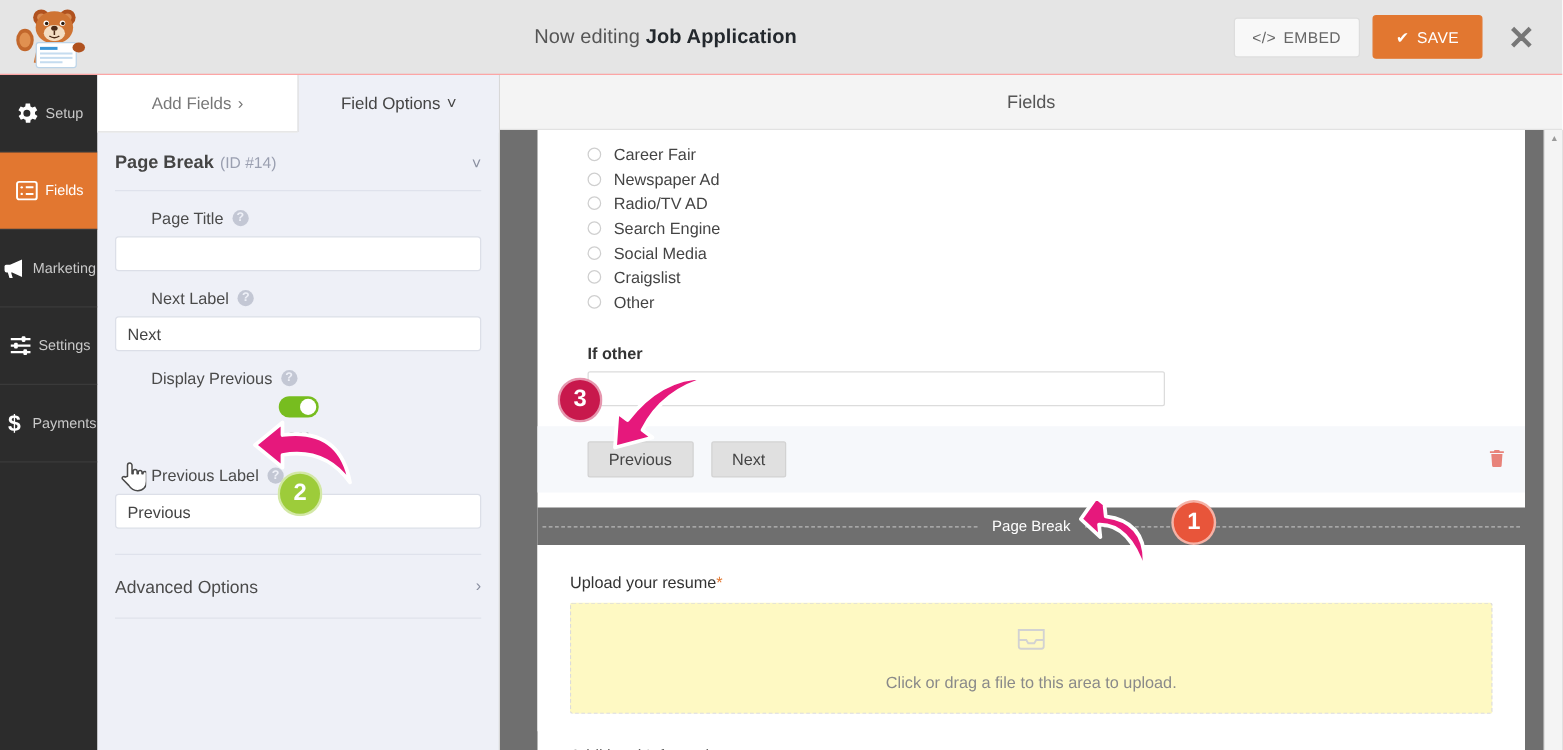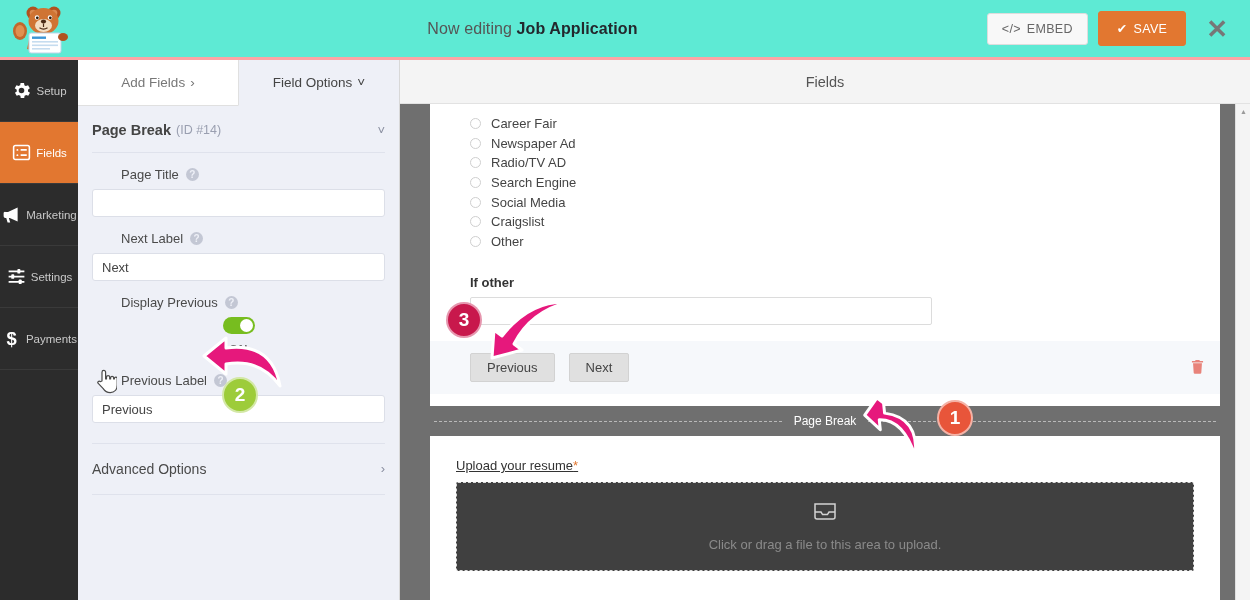--- a/index.html
+++ b/index.html
@@ -7,21 +7,21 @@
     width: 1250px; height: 600px;
     font-family: "Liberation Sans", sans-serif;
     background: #ffffff;
     overflow: hidden;
   }
   #app { position: relative; width: 1250px; height: 600px; }
 
   
   .topbar {
     position: absolute; top: 0; left: 0; width: 1250px; height: 60px;
-    background: #5eead4; border-bottom: 3px solid #fca5a5;
+    background: #e5e5e5; border-bottom: 1px solid #fca5a5;
     display: flex; align-items: center;
   }
   .logo-wrap {
     width: 78px; height: 60px; display: flex; align-items: center; justify-content: center;
     flex: 0 0 78px;
   }
   .topbar-title {
     flex: 1; text-align: center; font-size: 16px; color: #555; letter-spacing: .1px;
   }
   .topbar-title b { color: #23282d; font-weight: bold; }
@@ -157,24 +157,24 @@
 
   .pagebreak-divider {
     height: 30px; margin-top: 12px; background: #6f6f6f;
     display: flex; align-items: center; position: relative;
   }
   .pb-line { flex: 1; border-top: 1px dashed #b9b9b9; margin-left: 4px; }
   .pb-line.right { margin-left: 0; margin-right: 4px; }
   .pb-caption { font-size: 12px; color: #ffffff; padding: 0 12px; white-space: nowrap; }
 
   .upload-section { padding: 22px 26px 14px 26px; background: #fff; }
-  .upload-label { font-size: 13px; color: #333; margin-bottom: 9px; text-decoration: underline; }
+  .upload-label { font-size: 13px; color: #333; margin-bottom: 9px; }
   .req-star { color: #e27730; }
   .dropzone {
-    height: 89px; border: 1px dashed #dcdcdc; background: #404040; border-radius: 2px;
+    height: 89px; border: 1px dashed #dcdcdc; background: #fef9c3; border-radius: 2px;
     display: flex; flex-direction: column; align-items: center; justify-content: center; gap: 8px;
   }
   .dz-text { font-size: 13px; color: #8a8a8a; }
   .addl-label { font-size: 13px; color: #333; padding: 12px 26px 0 26px; }
 
   
   .scroll-right {
     position: absolute; top: 104px; right: 0; width: 15px; height: 496px;
     background: #f4f4f4; border-left: 1px solid #e0e0e0;
   }

